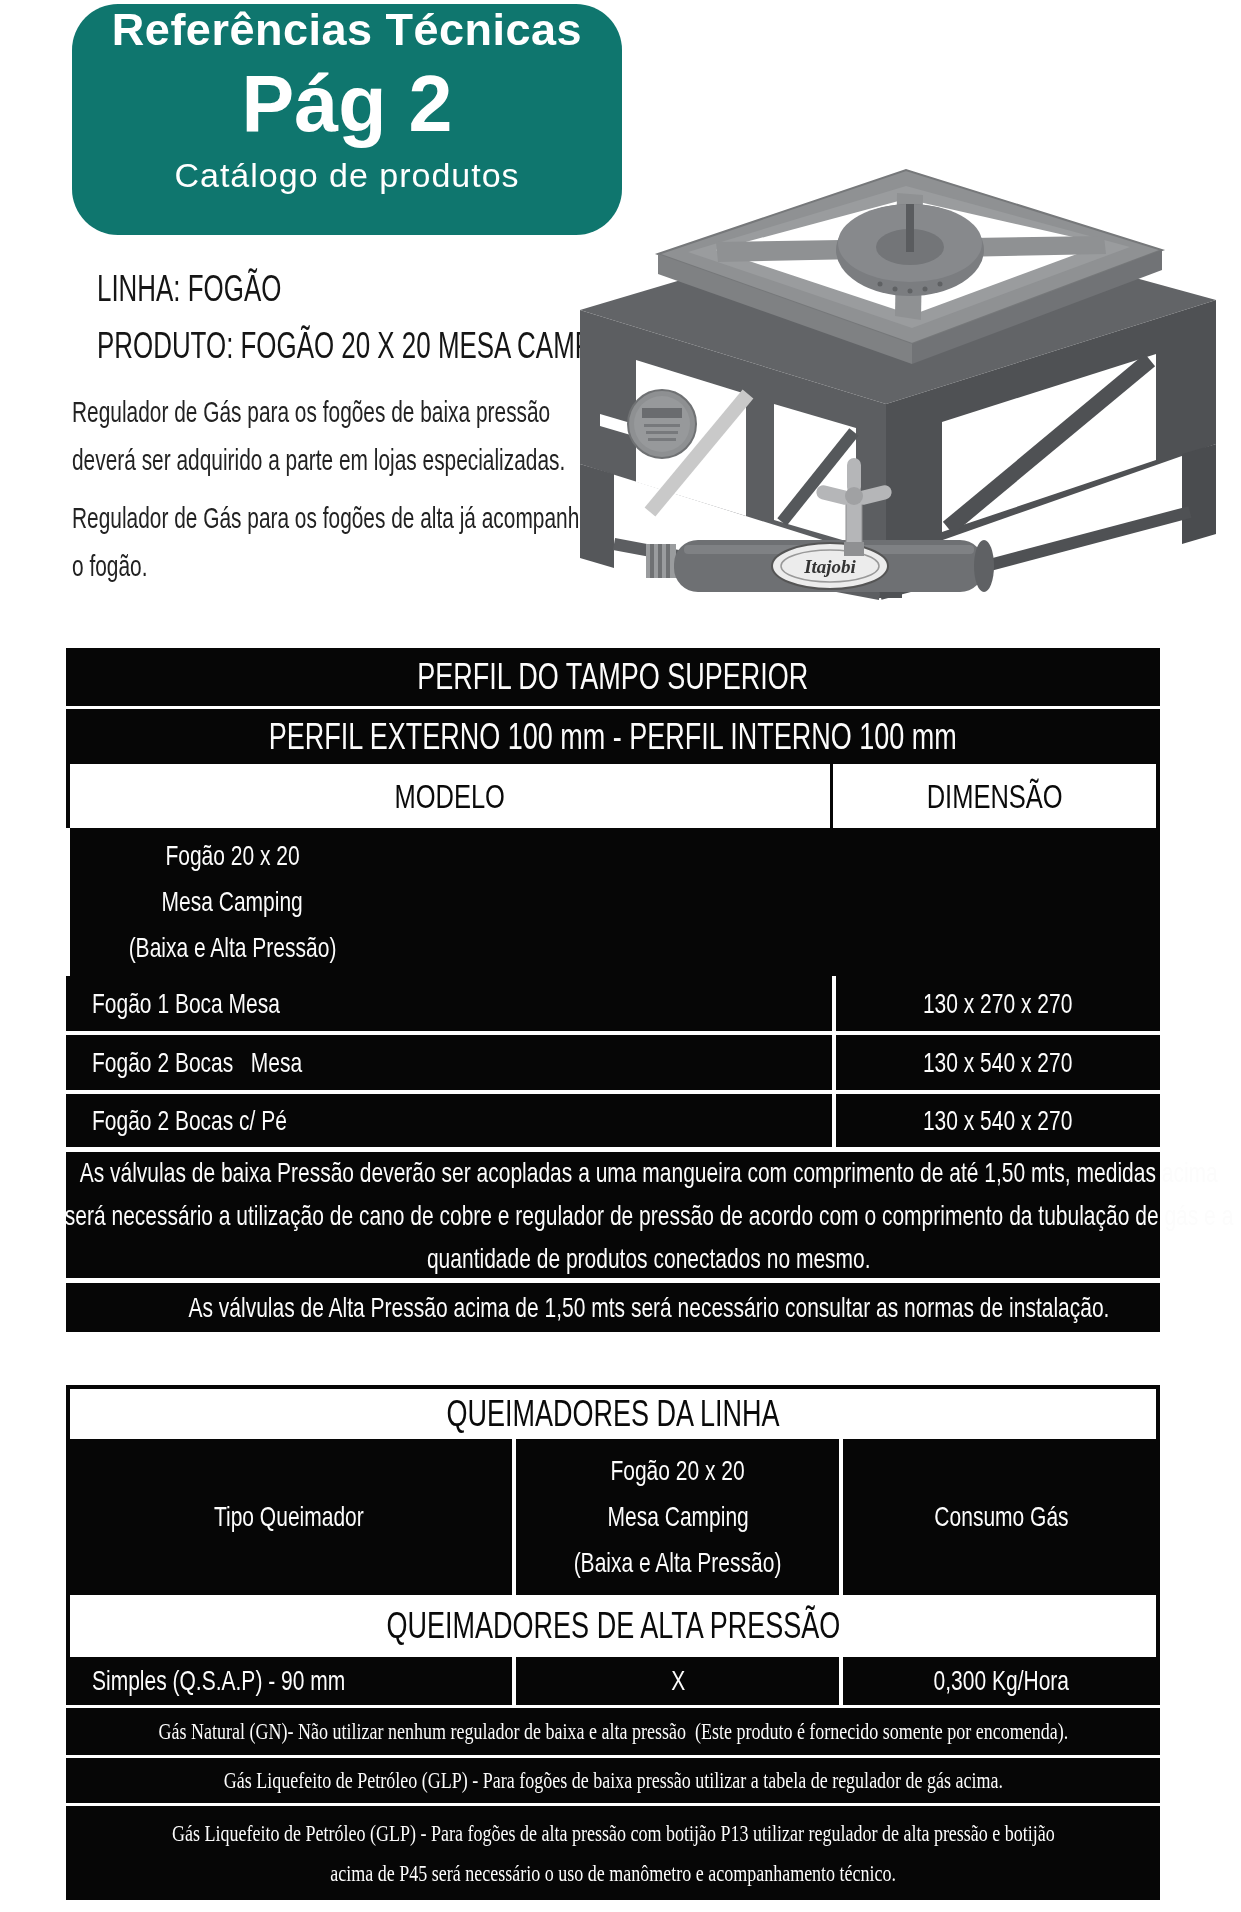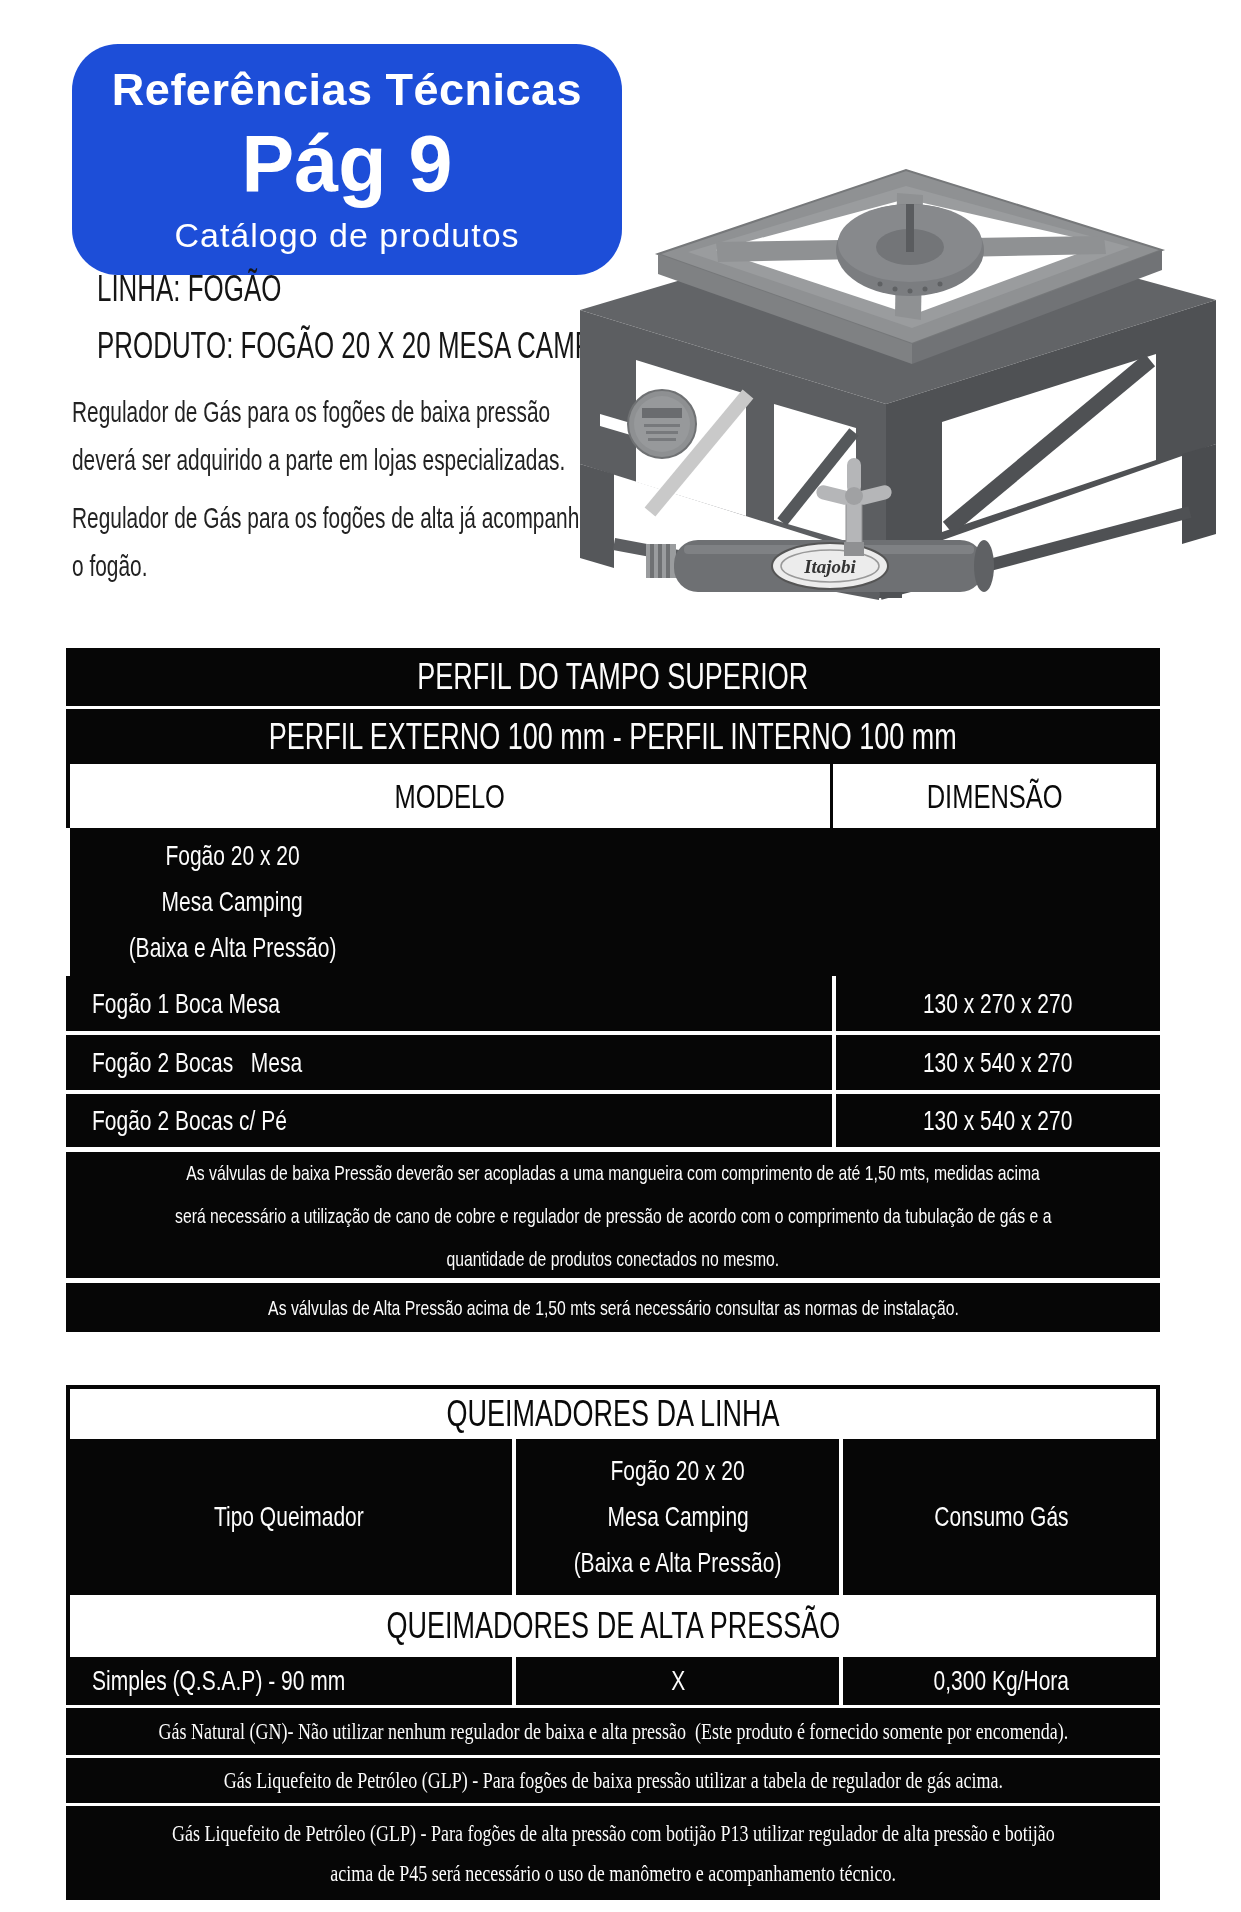--- a/index.html
+++ b/index.html
@@ -4,23 +4,23 @@
 <style>
   html,body{margin:0;padding:0;background:#fff;}
   #page{position:relative;width:1241px;height:1912px;background:#ffffff;overflow:hidden;
         font-family:"Liberation Sans",sans-serif;color:#111;}
 
   
   .cx{display:inline-block;white-space:pre;transform:scaleX(.75);transform-origin:center;}
   .cl{display:inline-block;white-space:pre;transform:scaleX(.72);transform-origin:left top;}
 
   
-  .header-box{position:absolute;left:72px;top:4px;width:550px;height:231px;background:#1d4ed8;
+  .header-box{position:absolute;left:72px;top:4px;width:550px;height:231px;background:#0f766e;
               border-radius:46px;color:#fff;text-align:center;display:flex;flex-direction:column;
-              align-items:center;justify-content:center;margin-top:40px;}
+              align-items:center;}
   .hb1{font-size:45px;font-weight:700;letter-spacing:.5px;}
   .hb2{font-size:79px;font-weight:700;margin-top:2px;}
   .hb3{font-size:34px;font-weight:400;letter-spacing:1px;margin-top:6px;}
 
   
   .product-info{position:absolute;left:72px;top:268px;font-size:36px;font-weight:500;color:#151515;margin-left:25px;}
   .product-info .ln{display:block;height:57px;}
   .para{position:absolute;left:72px;font-size:29px;color:#222;}
   .para .ln{display:block;height:48px;}
   .p1{top:396px;} .p2{top:502px;}
@@ -33,34 +33,34 @@
   .row{display:flex;width:100%;box-sizing:border-box;}
   .black{background:#060606;color:#fcfcfc;}
   .whiterow{background:#ffffff;color:#0a0a0a;border-left:4px solid #060606;border-right:4px solid #060606;}
   .gap{height:4px;background:#ffffff;}
   .gap3{height:3px;background:#ffffff;}
   .cell{display:flex;flex-direction:column;justify-content:center;align-items:center;box-sizing:border-box;}
   .cell.left{align-items:flex-start;padding-left:26px;}
   .cell.left .cx{transform-origin:left center;}
   .vdivw{border-left:4px solid #ffffff;}
   .vdivb{border-left:3px solid #060606;}
-  .f36{font-size:36px;} .f34{font-size:34px;} .f32{font-size:28px;text-align:right;} .f25{font-size:21px;} .f24{font-size:24px;font-family:Liberation Serif, serif;}
+  .f36{font-size:36px;} .f34{font-size:34px;} .f32{font-size:28px;text-align:right;} .f25{font-size:28px;margin-left:36px;} .f24{font-size:24px;font-family:Liberation Serif, serif;}
   .lh46 .cx{line-height:46px;} .lh43 .cx{line-height:43px;} .lh40 .cx{line-height:40px;}
 
   #table1{top:648px;} #table2{top:1385px;}
   .t2top{border-top:4px solid #060606;}
 </style>
 </head>
 <body>
 
 <div id="page">
 
   <div class="header-box">
     <span class="hb1">Referências Técnicas</span>
-    <span class="hb2">Pág 9</span>
+    <span class="hb2">Pág 2</span>
     <span class="hb3">Catálogo de produtos</span>
   </div>
 
   <div class="product-info">
     <span class="ln"><span class="cl">LINHA: FOGÃO</span></span>
     <span class="ln"><span class="cl">PRODUTO: FOGÃO 20 X 20 MESA CAMPING</span></span>
   </div>
 
   <div class="para p1">
     <span class="ln"><span class="cl">Regulador de Gás para os fogões de baixa pressão</span></span>

